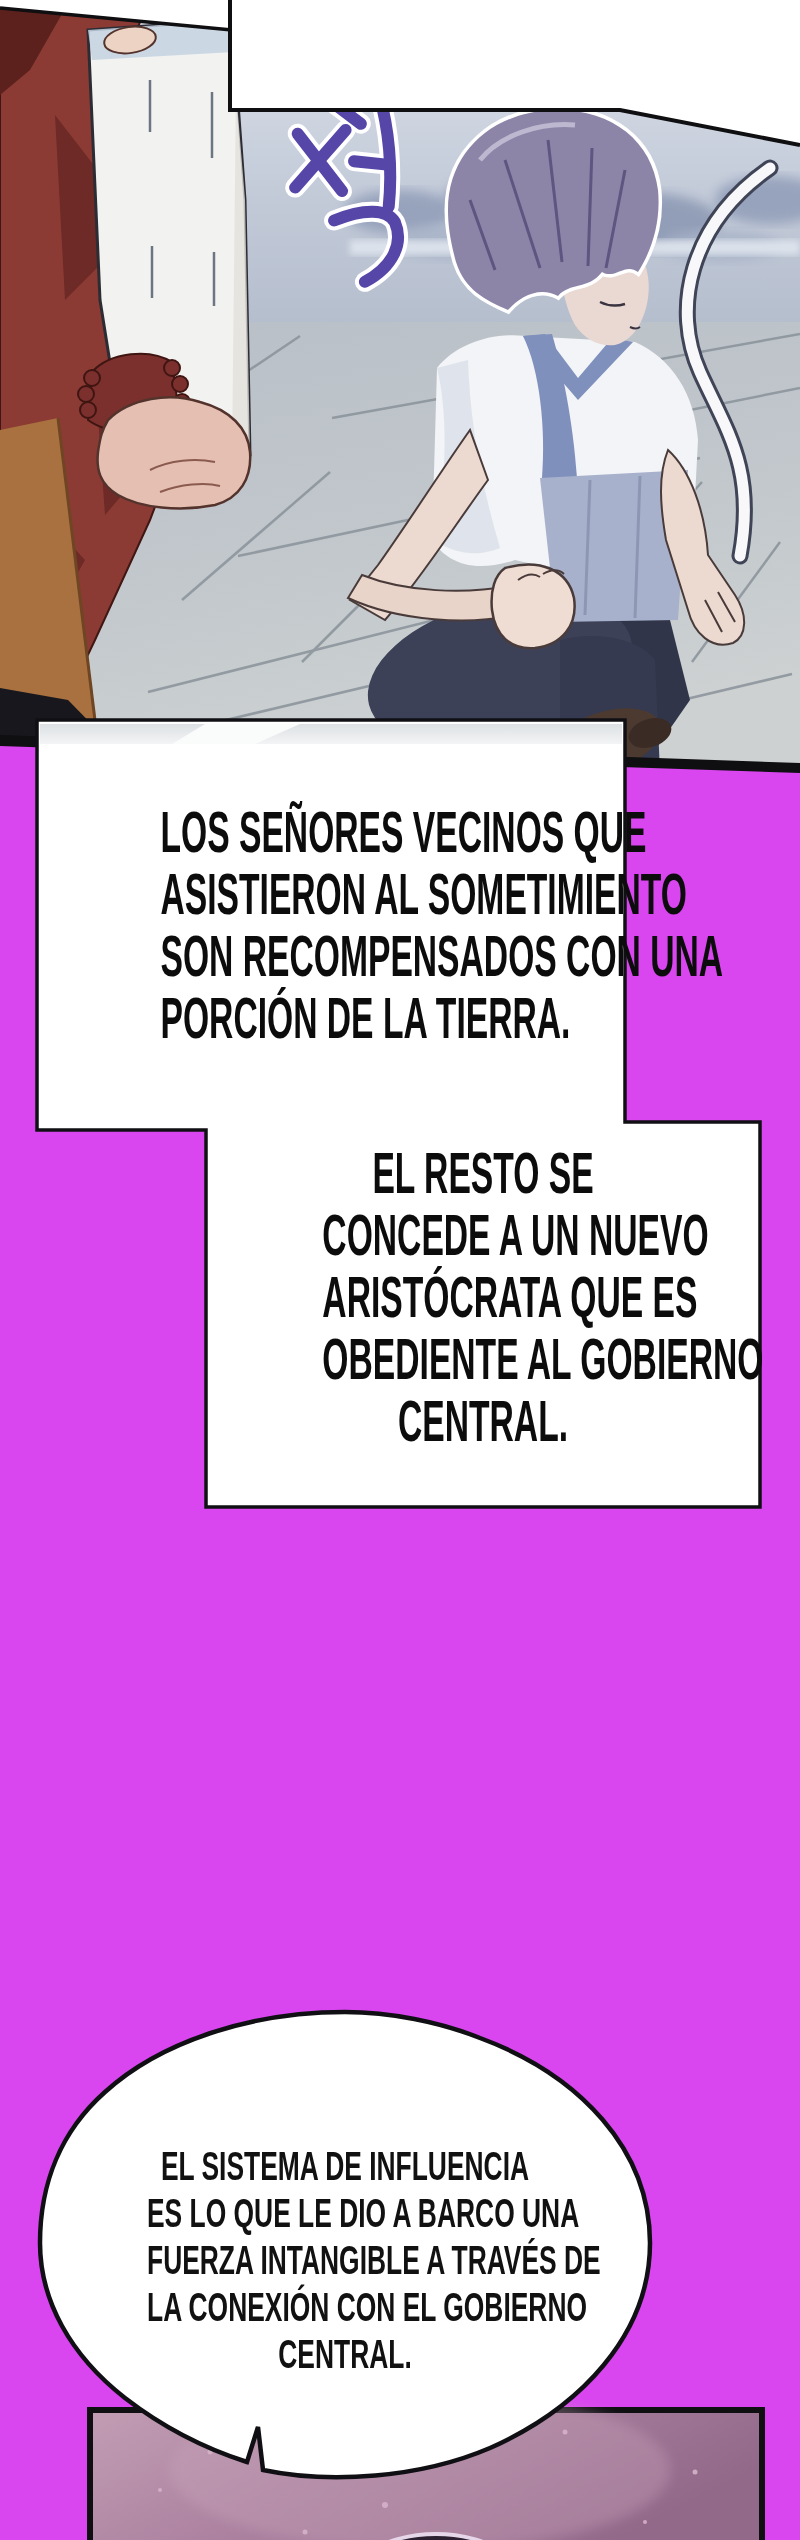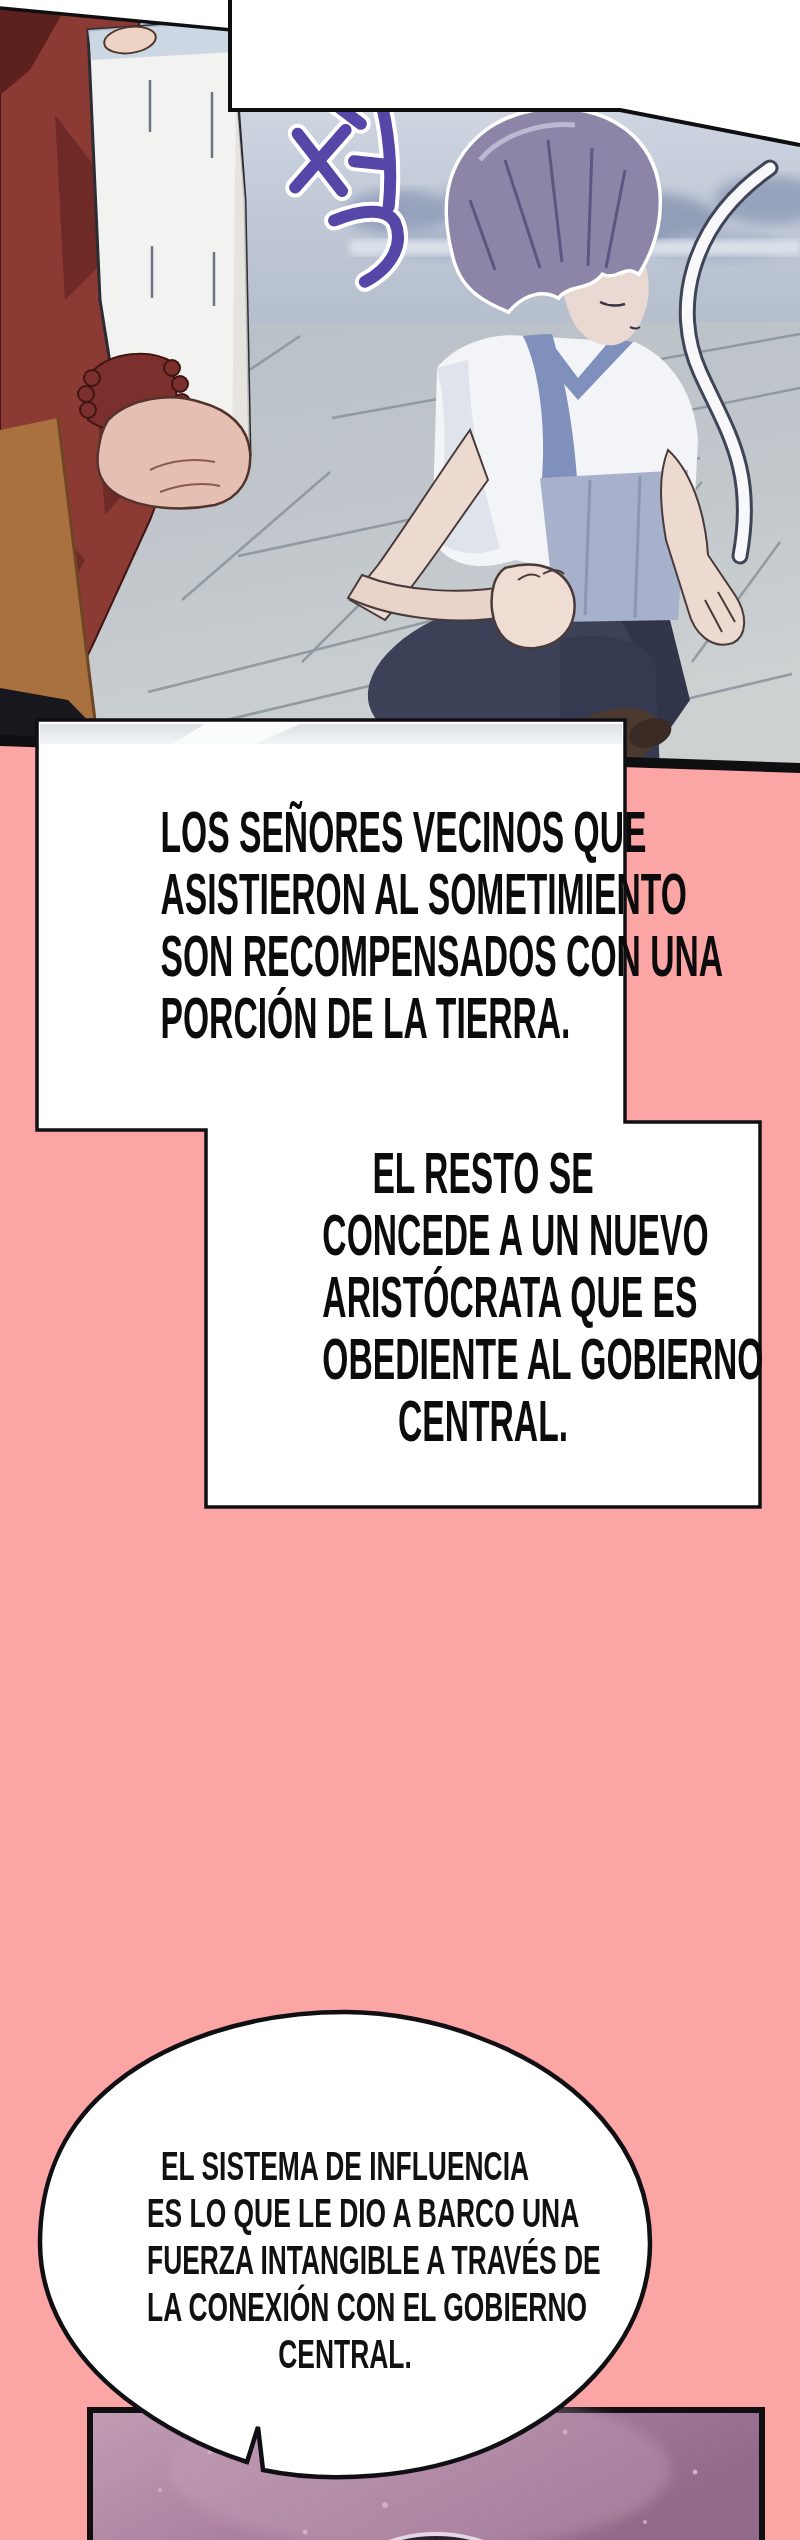--- a/index.html
+++ b/index.html
@@ -1,19 +1,19 @@
 <!DOCTYPE html>
 <html><head>
 <meta charset="utf-8">
 <style>
   html,body{margin:0;padding:0;background:#ffffff;}
   .page{
     position:relative;
     width:800px;height:2540px;
-    background:#fca5a5;
+    background:#d946ef;
     overflow:hidden;
     font-family:"Liberation Sans", sans-serif;
   }
   .art{position:absolute;left:0;top:0;width:800px;height:2540px;display:block;}
   .cap{
     position:absolute;
     text-align:center;
     font-weight:700;
     color:#0c0c0c;
     transform-origin:center top;

